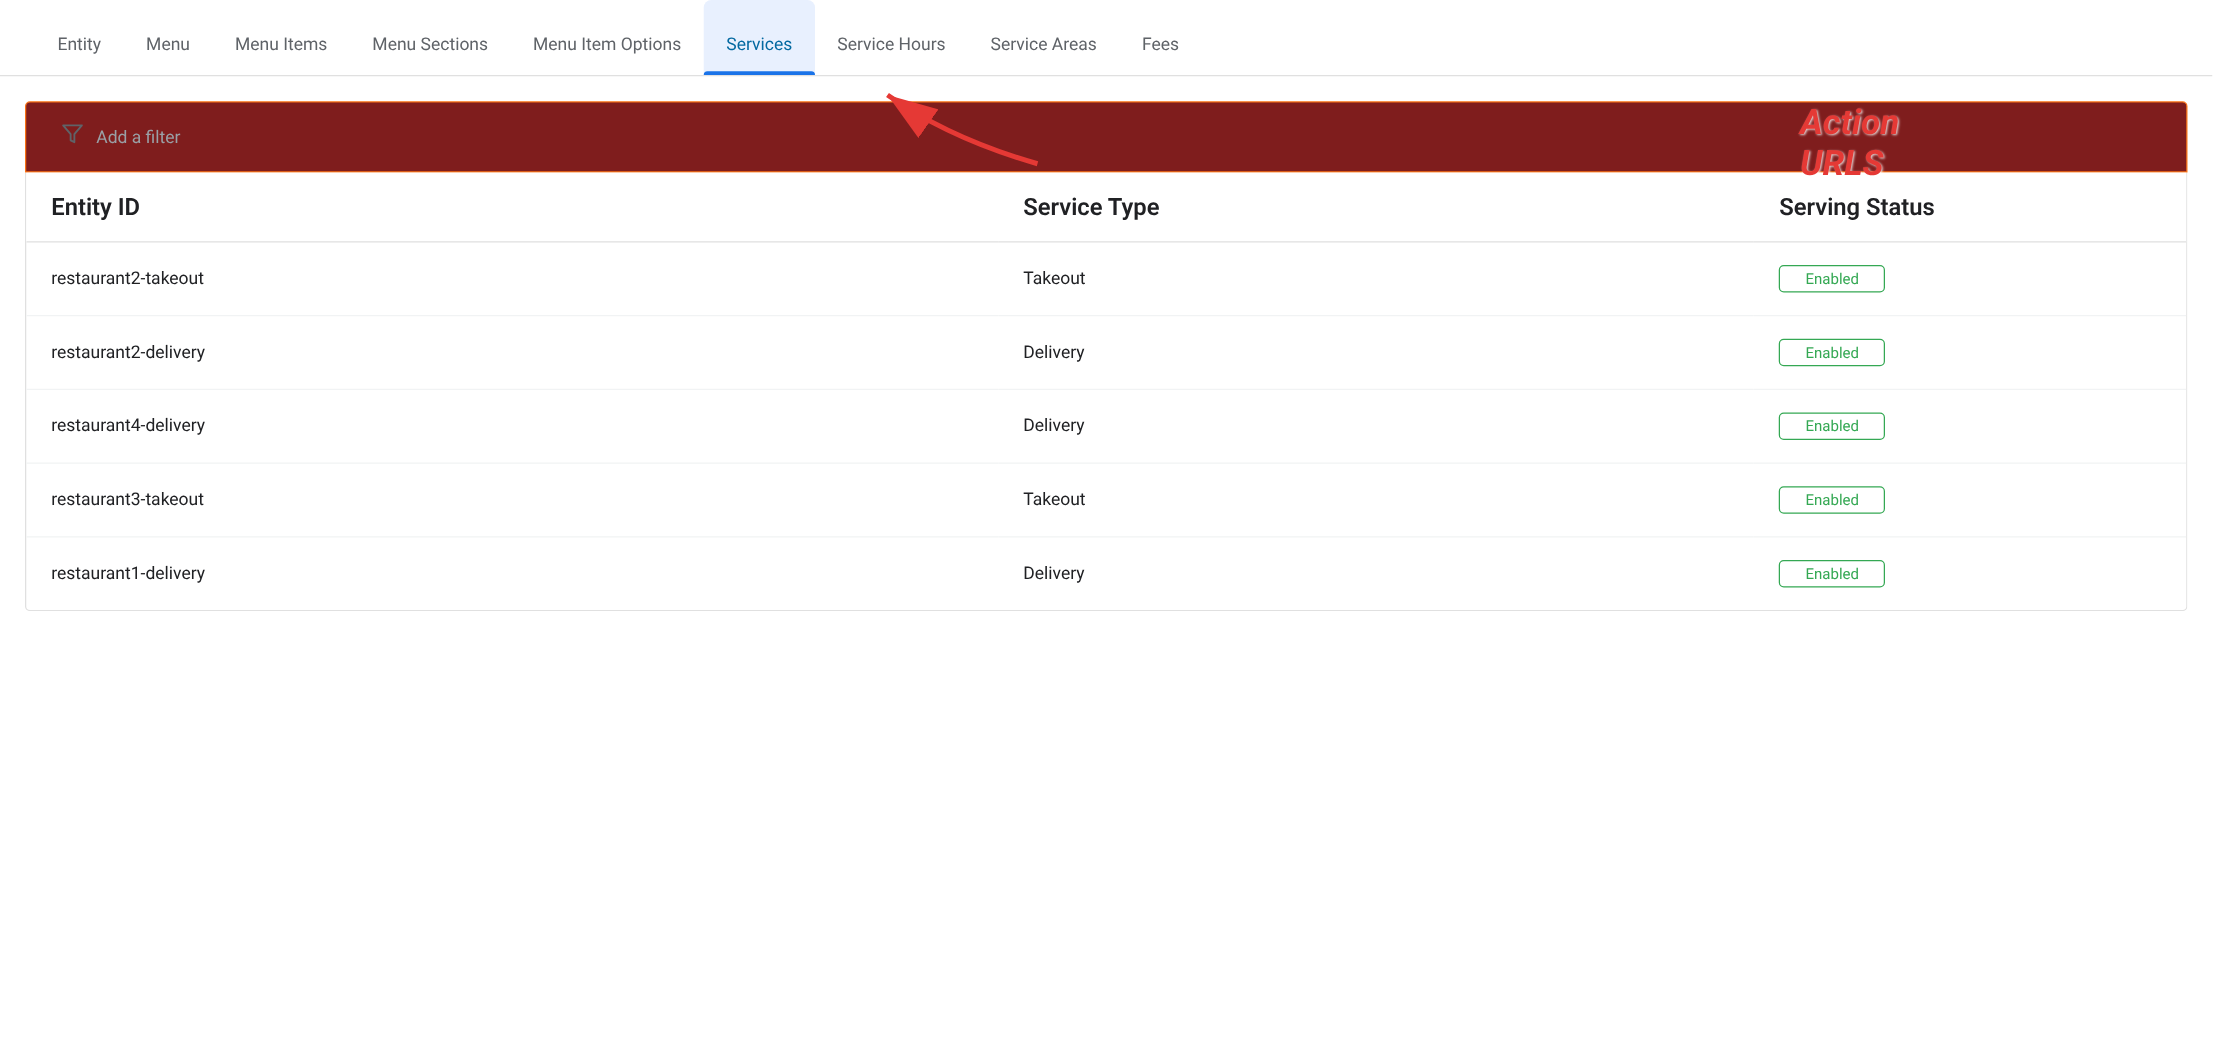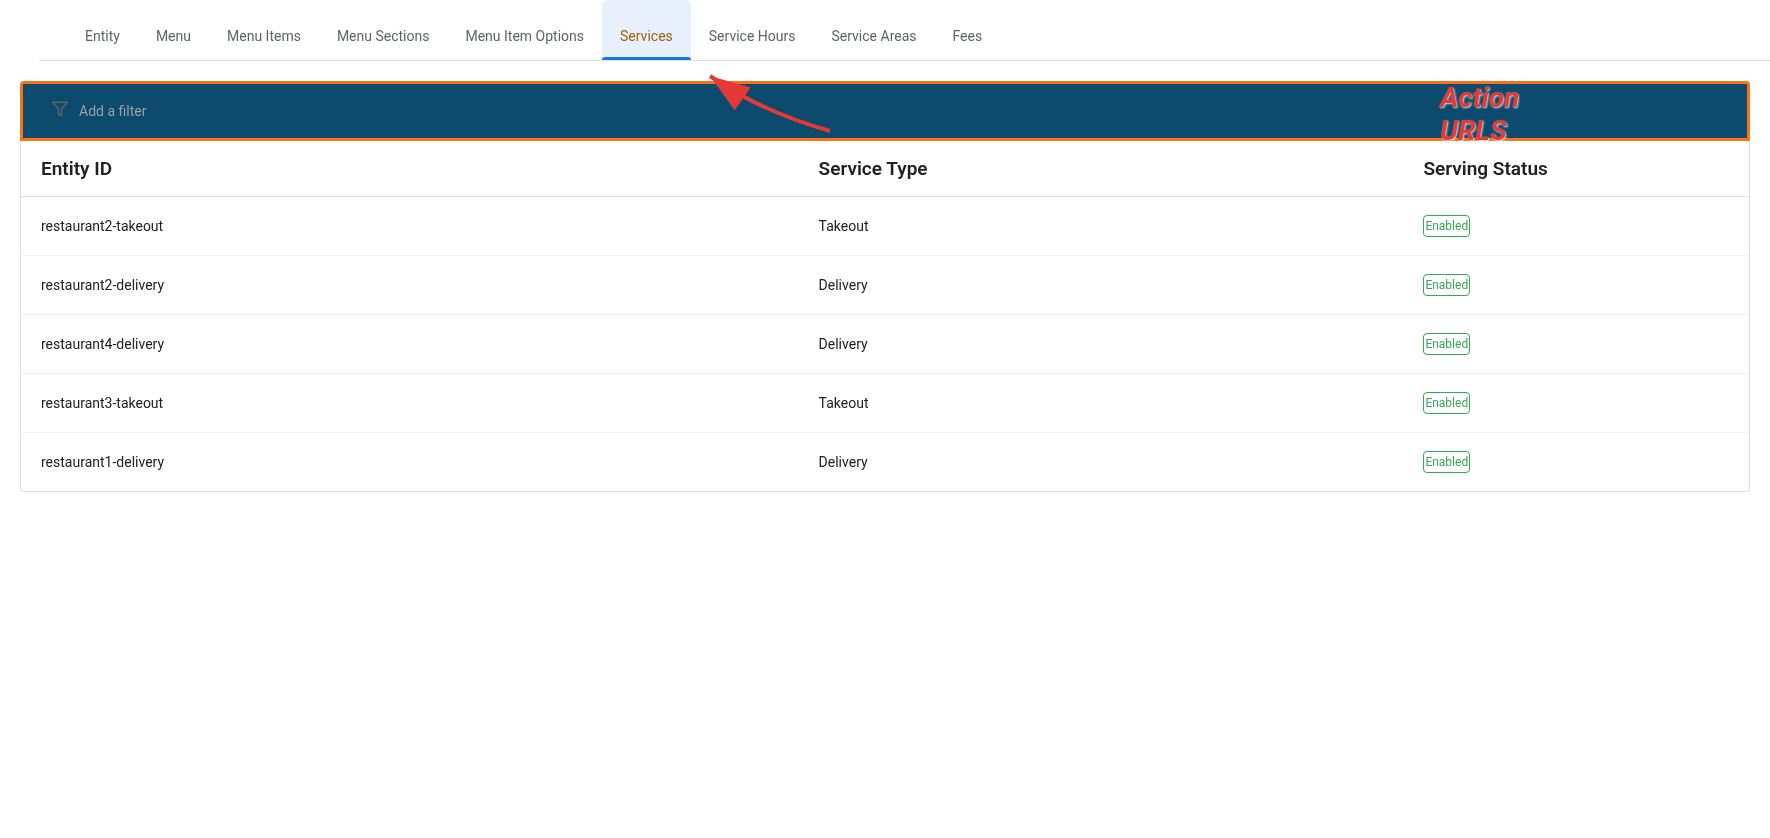--- a/index.html
+++ b/index.html
@@ -10,33 +10,32 @@
       font-size: 14px;
     }
 
     
     .tab-nav {
       display: flex;
       align-items: flex-end;
       border-bottom: 1px solid #e0e0e0;
       padding: 0 28px;
       position: relative;
-      margin-left: 39px;
     }
     .tab-item {
       padding: 28px 18px 16px;
       cursor: pointer;
       font-size: 14px;
       color: #5f6368;
       white-space: nowrap;
       position: relative;
       user-select: none;
     }
     .tab-item.active {
-      color: #a16207;
+      color: #0369a1;
       background: #e8f0fe;
       border-radius: 6px 6px 0 0;
     }
     .tab-item.active::after {
       content: '';
       position: absolute;
       bottom: 0;
       left: 0;
       right: 0;
       height: 3px;
@@ -68,23 +67,23 @@
       font-style: italic;
       text-shadow: 1px 1px 2px rgba(255,255,255,0.8);
     }
 
     
     .filter-bar {
       display: flex;
       align-items: center;
       padding: 16px 28px;
       border-bottom: 1px solid #e0e0e0;
-      background: #0c4a6e;
+      background: #7f1d1d;
       margin: 20px 20px 0 20px;
-      border: 3px solid #f97316;
+      border: 1px solid #f97316;
       border-radius: 4px 4px 0 0;
     }
     .filter-icon {
       color: #5f6368;
       margin-right: 10px;
       font-size: 18px;
     }
     .filter-placeholder {
       color: #9aa0a6;
       font-size: 14px;
@@ -120,21 +119,21 @@
     tbody tr:last-child {
       border-bottom: none;
     }
     tbody td {
       padding: 18px 20px;
       font-size: 14px;
       color: #202124;
     }
     .status-badge {
       display: inline-block;
-      padding: 3px 1px;
+      padding: 3px 20px;
       border: 1px solid #34a853;
       border-radius: 4px;
       color: #34a853;
       font-size: 12px;
       background: #fff;
     }
 
     
     .col-entity { width: 45%; }
     .col-type { width: 35%; }

